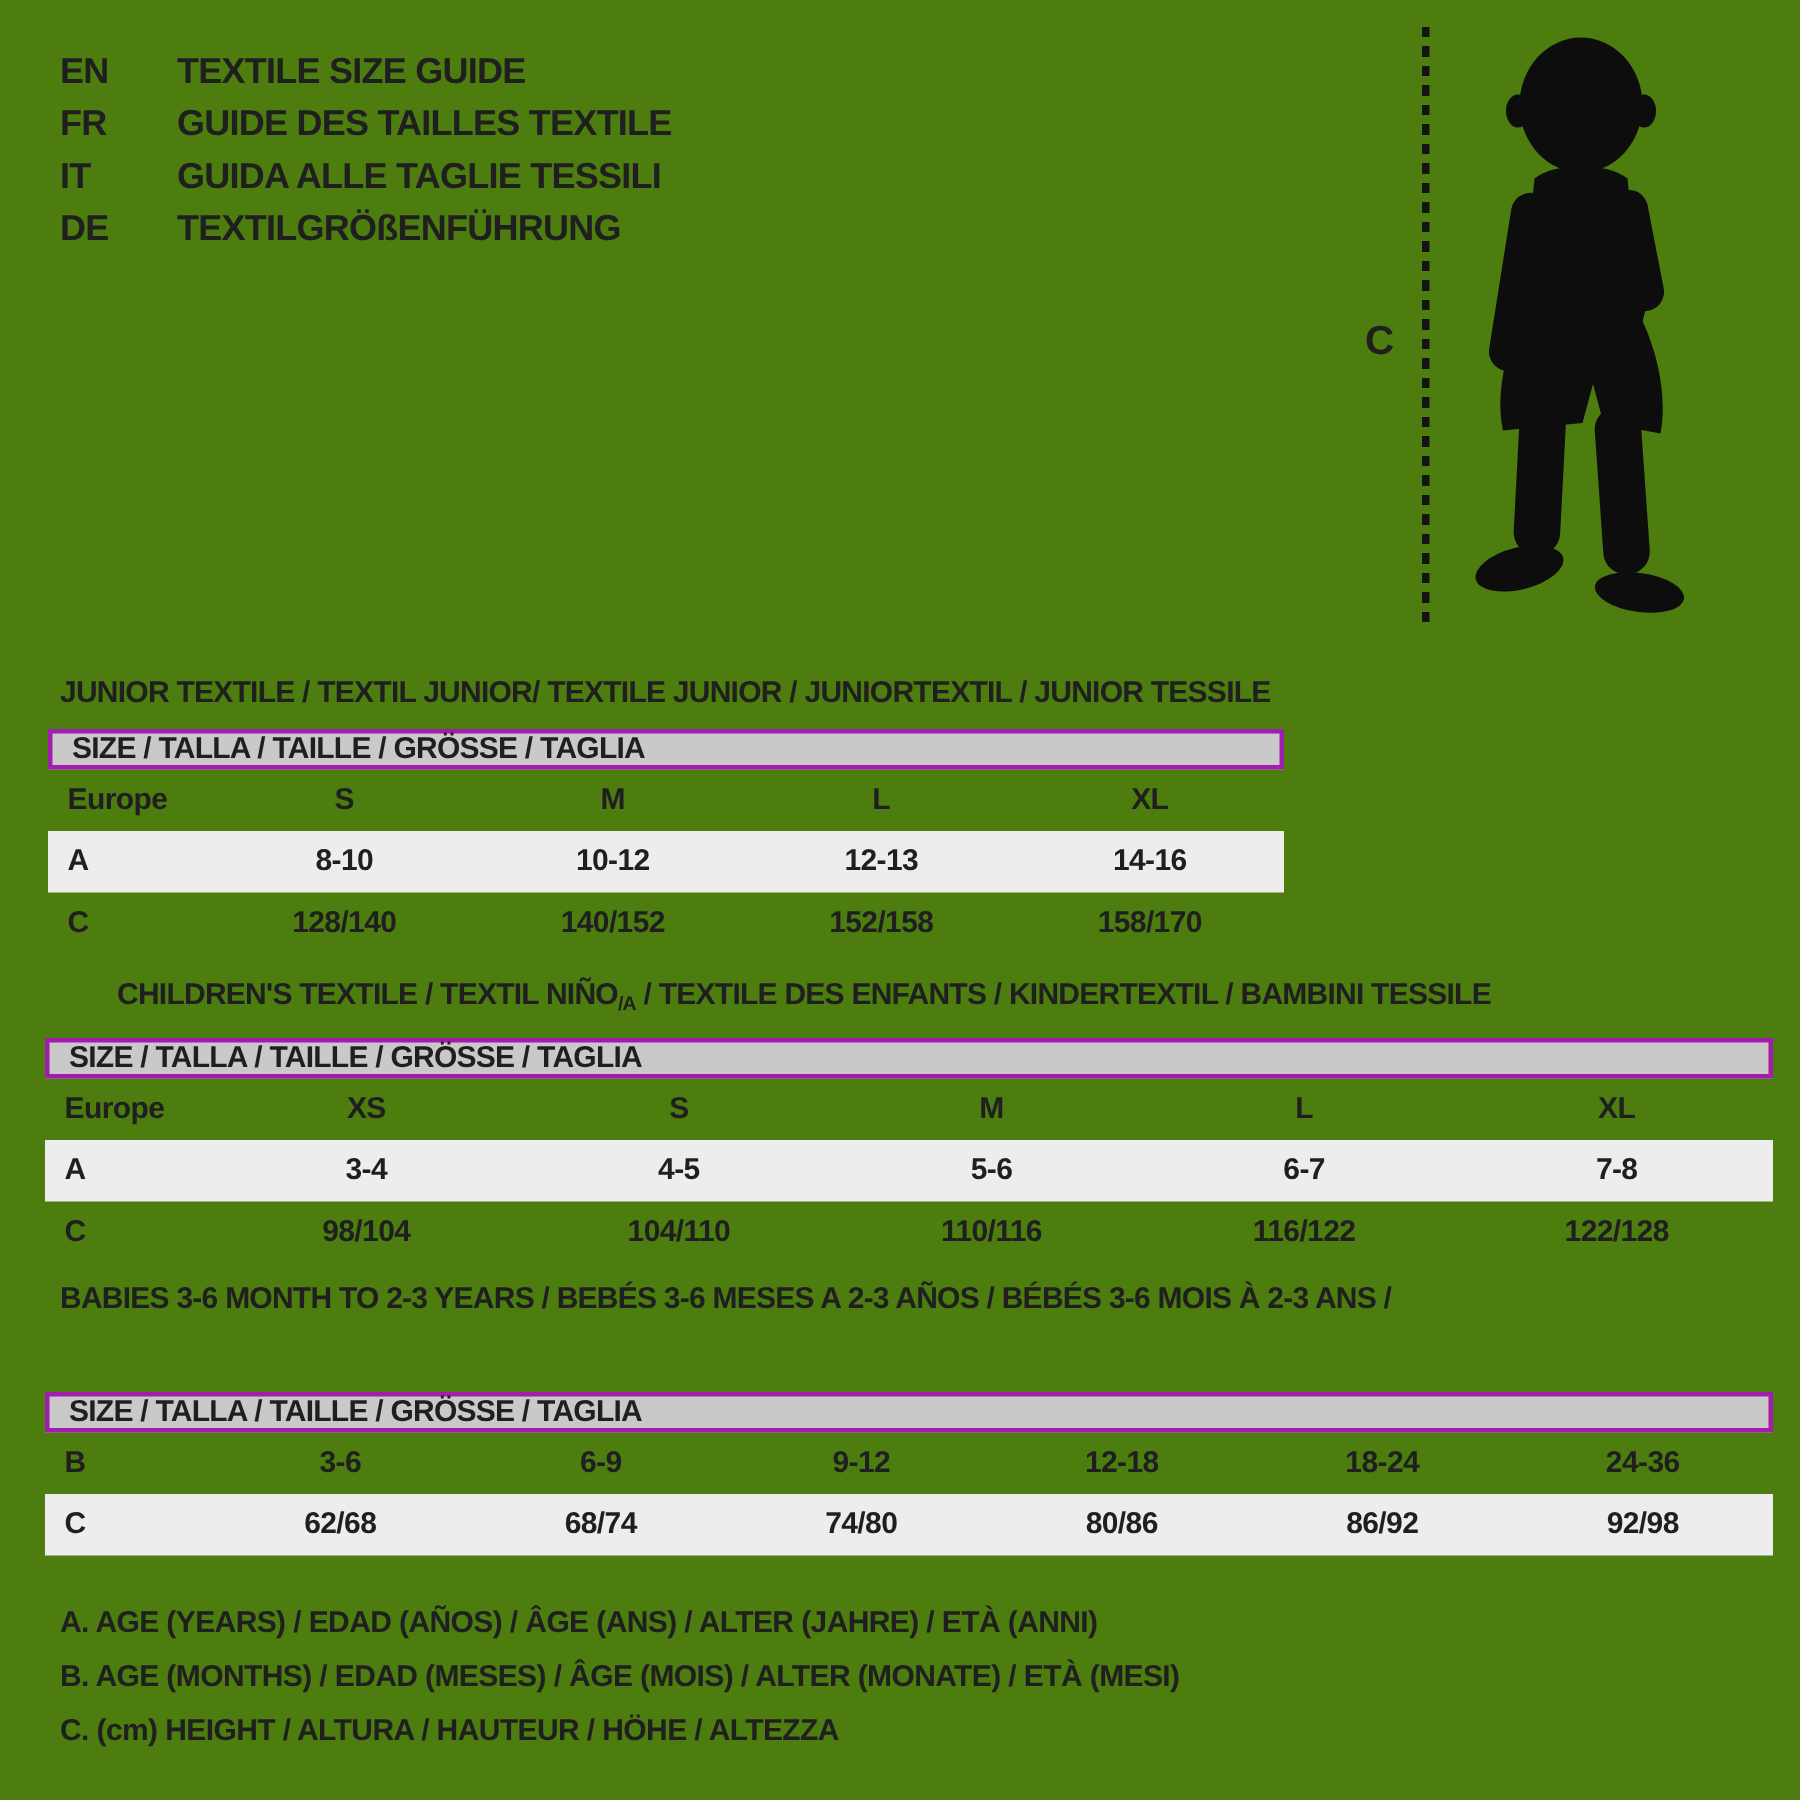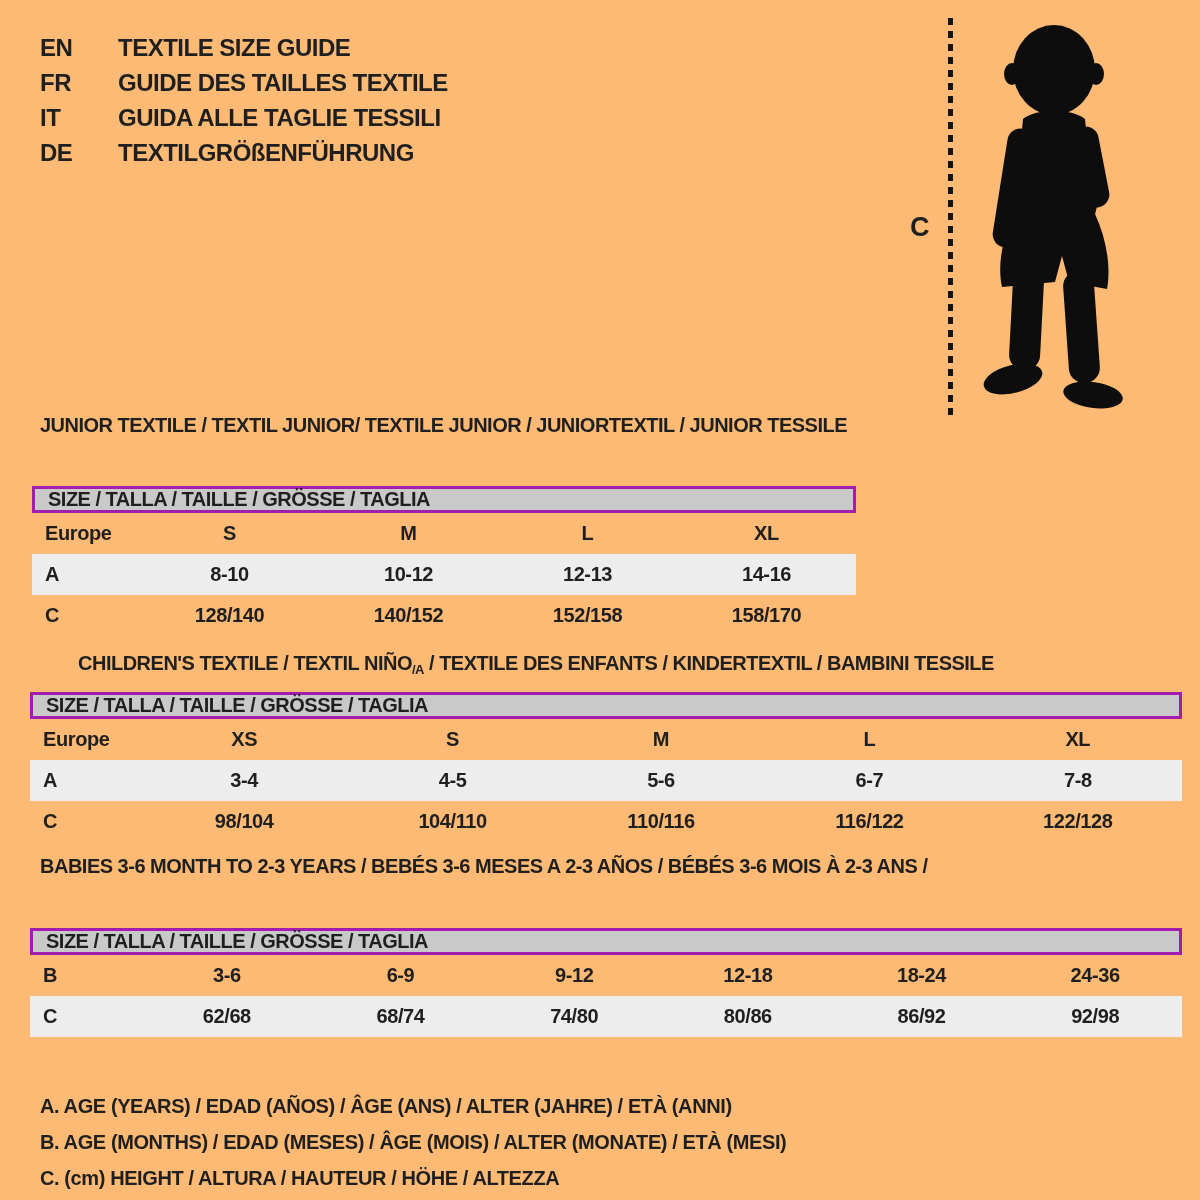--- a/index.html
+++ b/index.html
@@ -1,17 +1,17 @@
 <!DOCTYPE html>
 <html><head>
 <meta charset="utf-8">
 <style>
   html,body { margin:0; padding:0; background:#ffffff; }
   .page {
-    position:relative; width:1200px; height:1200px; background:#fdba74;
+    position:relative; width:1200px; height:1200px; background:#4d7c0f;
     font-family:"Liberation Sans", sans-serif; color:#1f1f1f; overflow:hidden;
   }
 
   
   .lang-block { position:absolute; left:40px; top:30px; }
   .lang-row { display:flex; height:35px; align-items:center; }
   .lang-code  { width:78px; font-size:24px; font-weight:700; letter-spacing:-0.5px; }
   .lang-label { font-size:24px; font-weight:700; letter-spacing:-0.5px; white-space:nowrap; }
 
   
@@ -40,21 +40,21 @@
   }
   .t-row { display:grid; height:41px; align-items:center; font-size:20px; letter-spacing:-0.4px; }
   .t-row.striped { background:#ededed; }
   .t1 .t-row { grid-template-columns:108px repeat(4,1fr); }
   .t2 .t-row { grid-template-columns:110px repeat(5,1fr); }
   .t3 .t-row { grid-template-columns:110px repeat(6,1fr); }
   .t-label { padding-left:13px; font-weight:700; }
   .t-cell { text-align:center; font-weight:700; }
 
   
-  .legend { position:absolute; left:40px; top:1064px;margin-top:24px; }
+  .legend { position:absolute; left:40px; top:1064px; }
   .legend-line { font-size:20px; font-weight:700; letter-spacing:-0.4px; line-height:36px; white-space:nowrap; }
 </style>
 </head>
 <body>
 
 <div class="page">
 
   <div class="lang-block">
     <div class="lang-row">
       <span class="lang-code">EN</span>
@@ -88,21 +88,21 @@
         <rect x="107" y="158" width="24" height="62" rx="12" transform="rotate(14 119 189)"></rect>
         <path d="M47,198 L129,198 C141,224 145,252 141,273 L103,266 L96,240 L89,266 L36,271 C31,248 37,222 47,198 Z"></path>
         <rect x="45" y="252" width="31" height="102" rx="15" transform="rotate(3 60 303)"></rect>
         <rect x="100" y="255" width="31" height="112" rx="15" transform="rotate(-4 115 311)"></rect>
         <ellipse cx="47" cy="363" rx="30" ry="14" transform="rotate(-14 47 363)"></ellipse>
         <ellipse cx="127" cy="379" rx="30" ry="13" transform="rotate(8 127 379)"></ellipse>
       </g>
     </svg>
   </div>
 
-  <div class="section-heading" style="top:414px;text-align:center;">JUNIOR TEXTILE / TEXTIL JUNIOR/ TEXTILE JUNIOR / JUNIORTEXTIL / JUNIOR TESSILE</div>
+  <div class="section-heading" style="top:451px;text-align:center;">JUNIOR TEXTILE / TEXTIL JUNIOR/ TEXTILE JUNIOR / JUNIORTEXTIL / JUNIOR TESSILE</div>
   <div class="size-table t1" style="left:32px; top:486px; width:824px;">
     <div class="t-header">SIZE / TALLA / TAILLE / GRÖSSE / TAGLIA</div>
     <div class="t-row">
       <span class="t-label">Europe</span>
       <span class="t-cell">S</span>
       <span class="t-cell">M</span>
       <span class="t-cell">L</span>
       <span class="t-cell">XL</span>
     </div>
     <div class="t-row striped">

